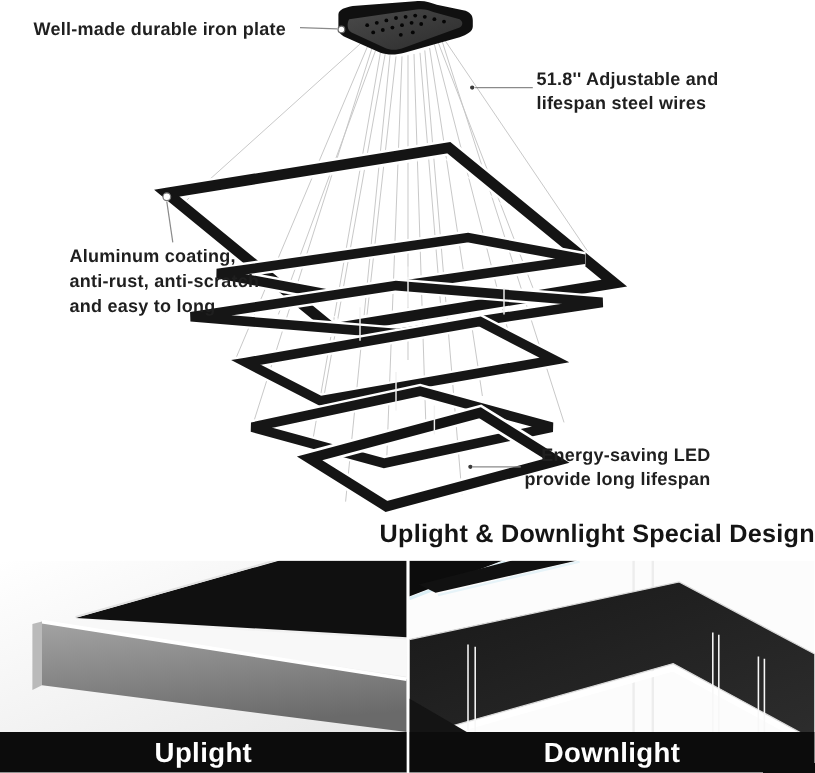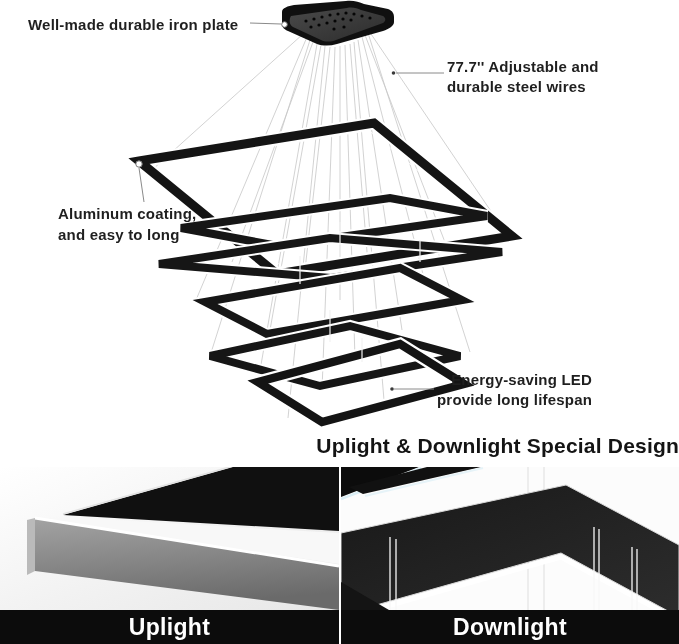--- a/index.html
+++ b/index.html
@@ -144,26 +144,27 @@
       <circle cx="139" cy="164" r="3.2" fill="#ffffff" stroke="#777777" stroke-width="1"></circle>
       <circle cx="392" cy="389" r="1.8" fill="#3a3a3a"></circle>
     </g>
   </svg>
 
   <div class="annotation" id="ann-iron">
     <div>Well-made durable iron plate</div>
   </div>
 
   <div class="annotation" id="ann-wires">
-    <div>77.7'' Adjustable and</div>
-    <div>durable steel wires</div>
+    <div>51.8'' Adjustable and</div>
+    <div>lifespan steel wires</div>
   </div>
 
   <div class="annotation" id="ann-alu">
     <div>Aluminum coating,</div>
+    <div>anti-rust, anti-scratch</div>
     <div>and easy to long</div>
   </div>
 
   <div class="annotation" id="ann-led">
     <div>Energy-saving LED</div>
     <div>provide long lifespan</div>
   </div>
 
   <div id="heading">Uplight &amp; Downlight Special Design</div>
 

